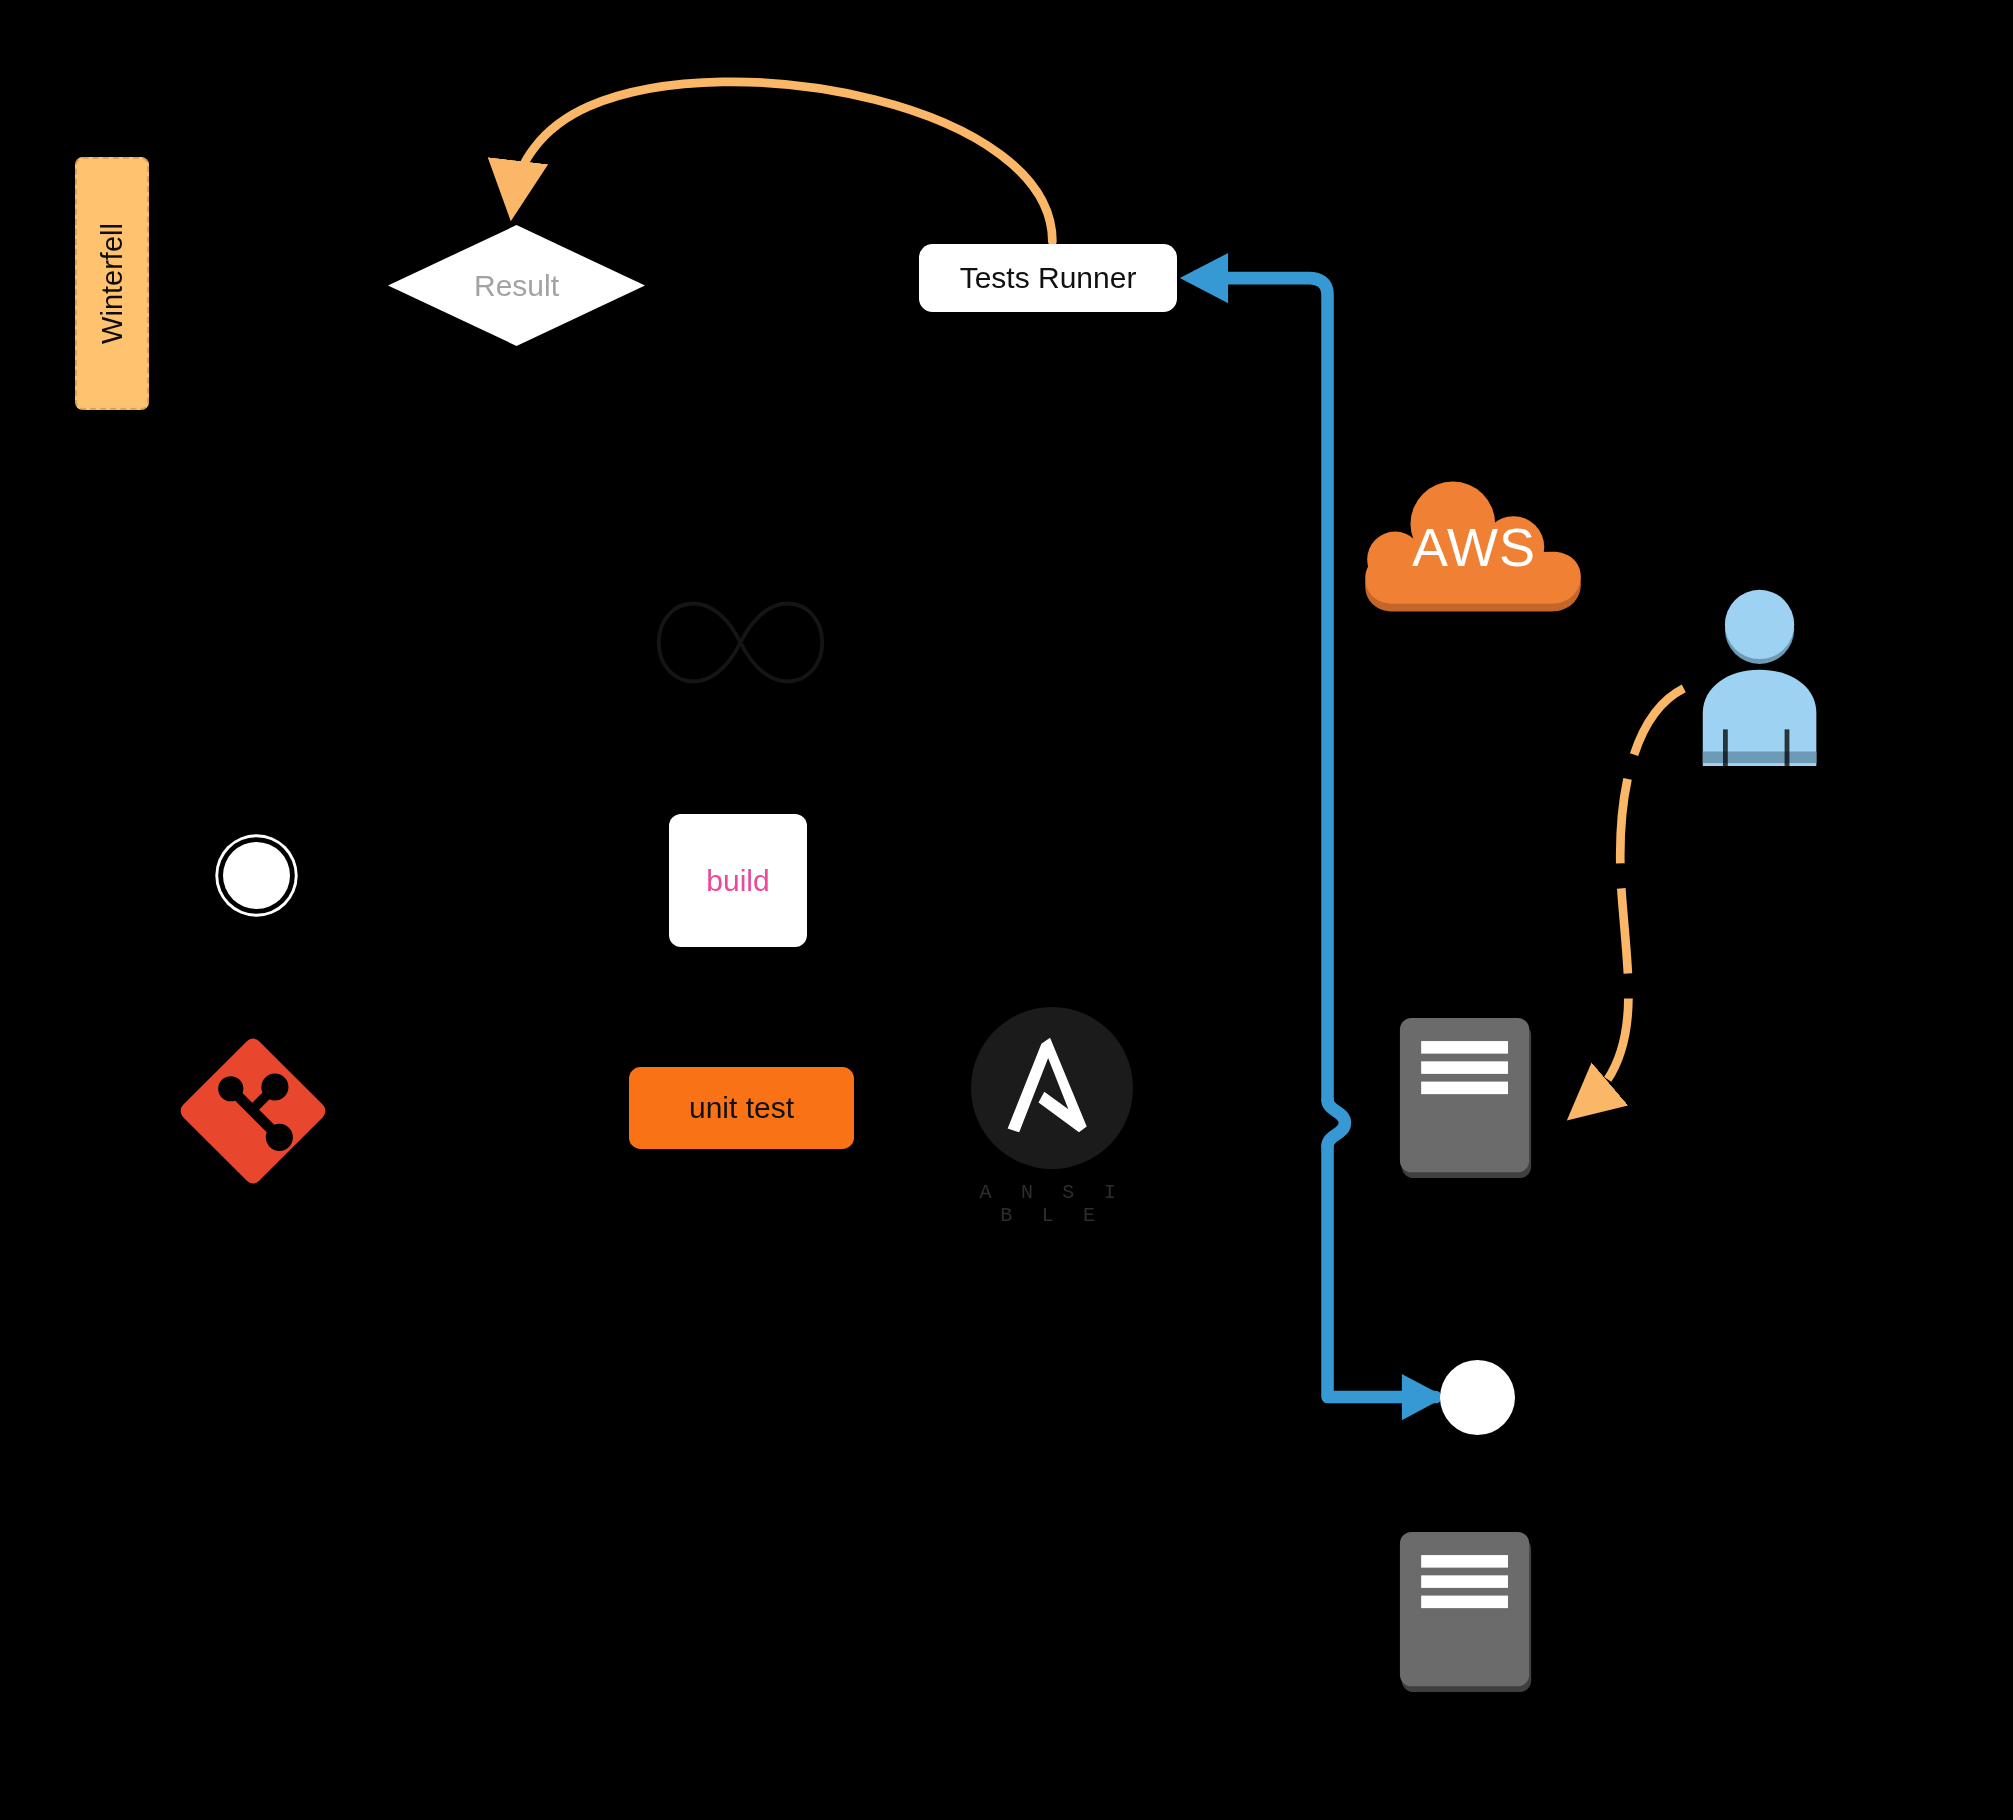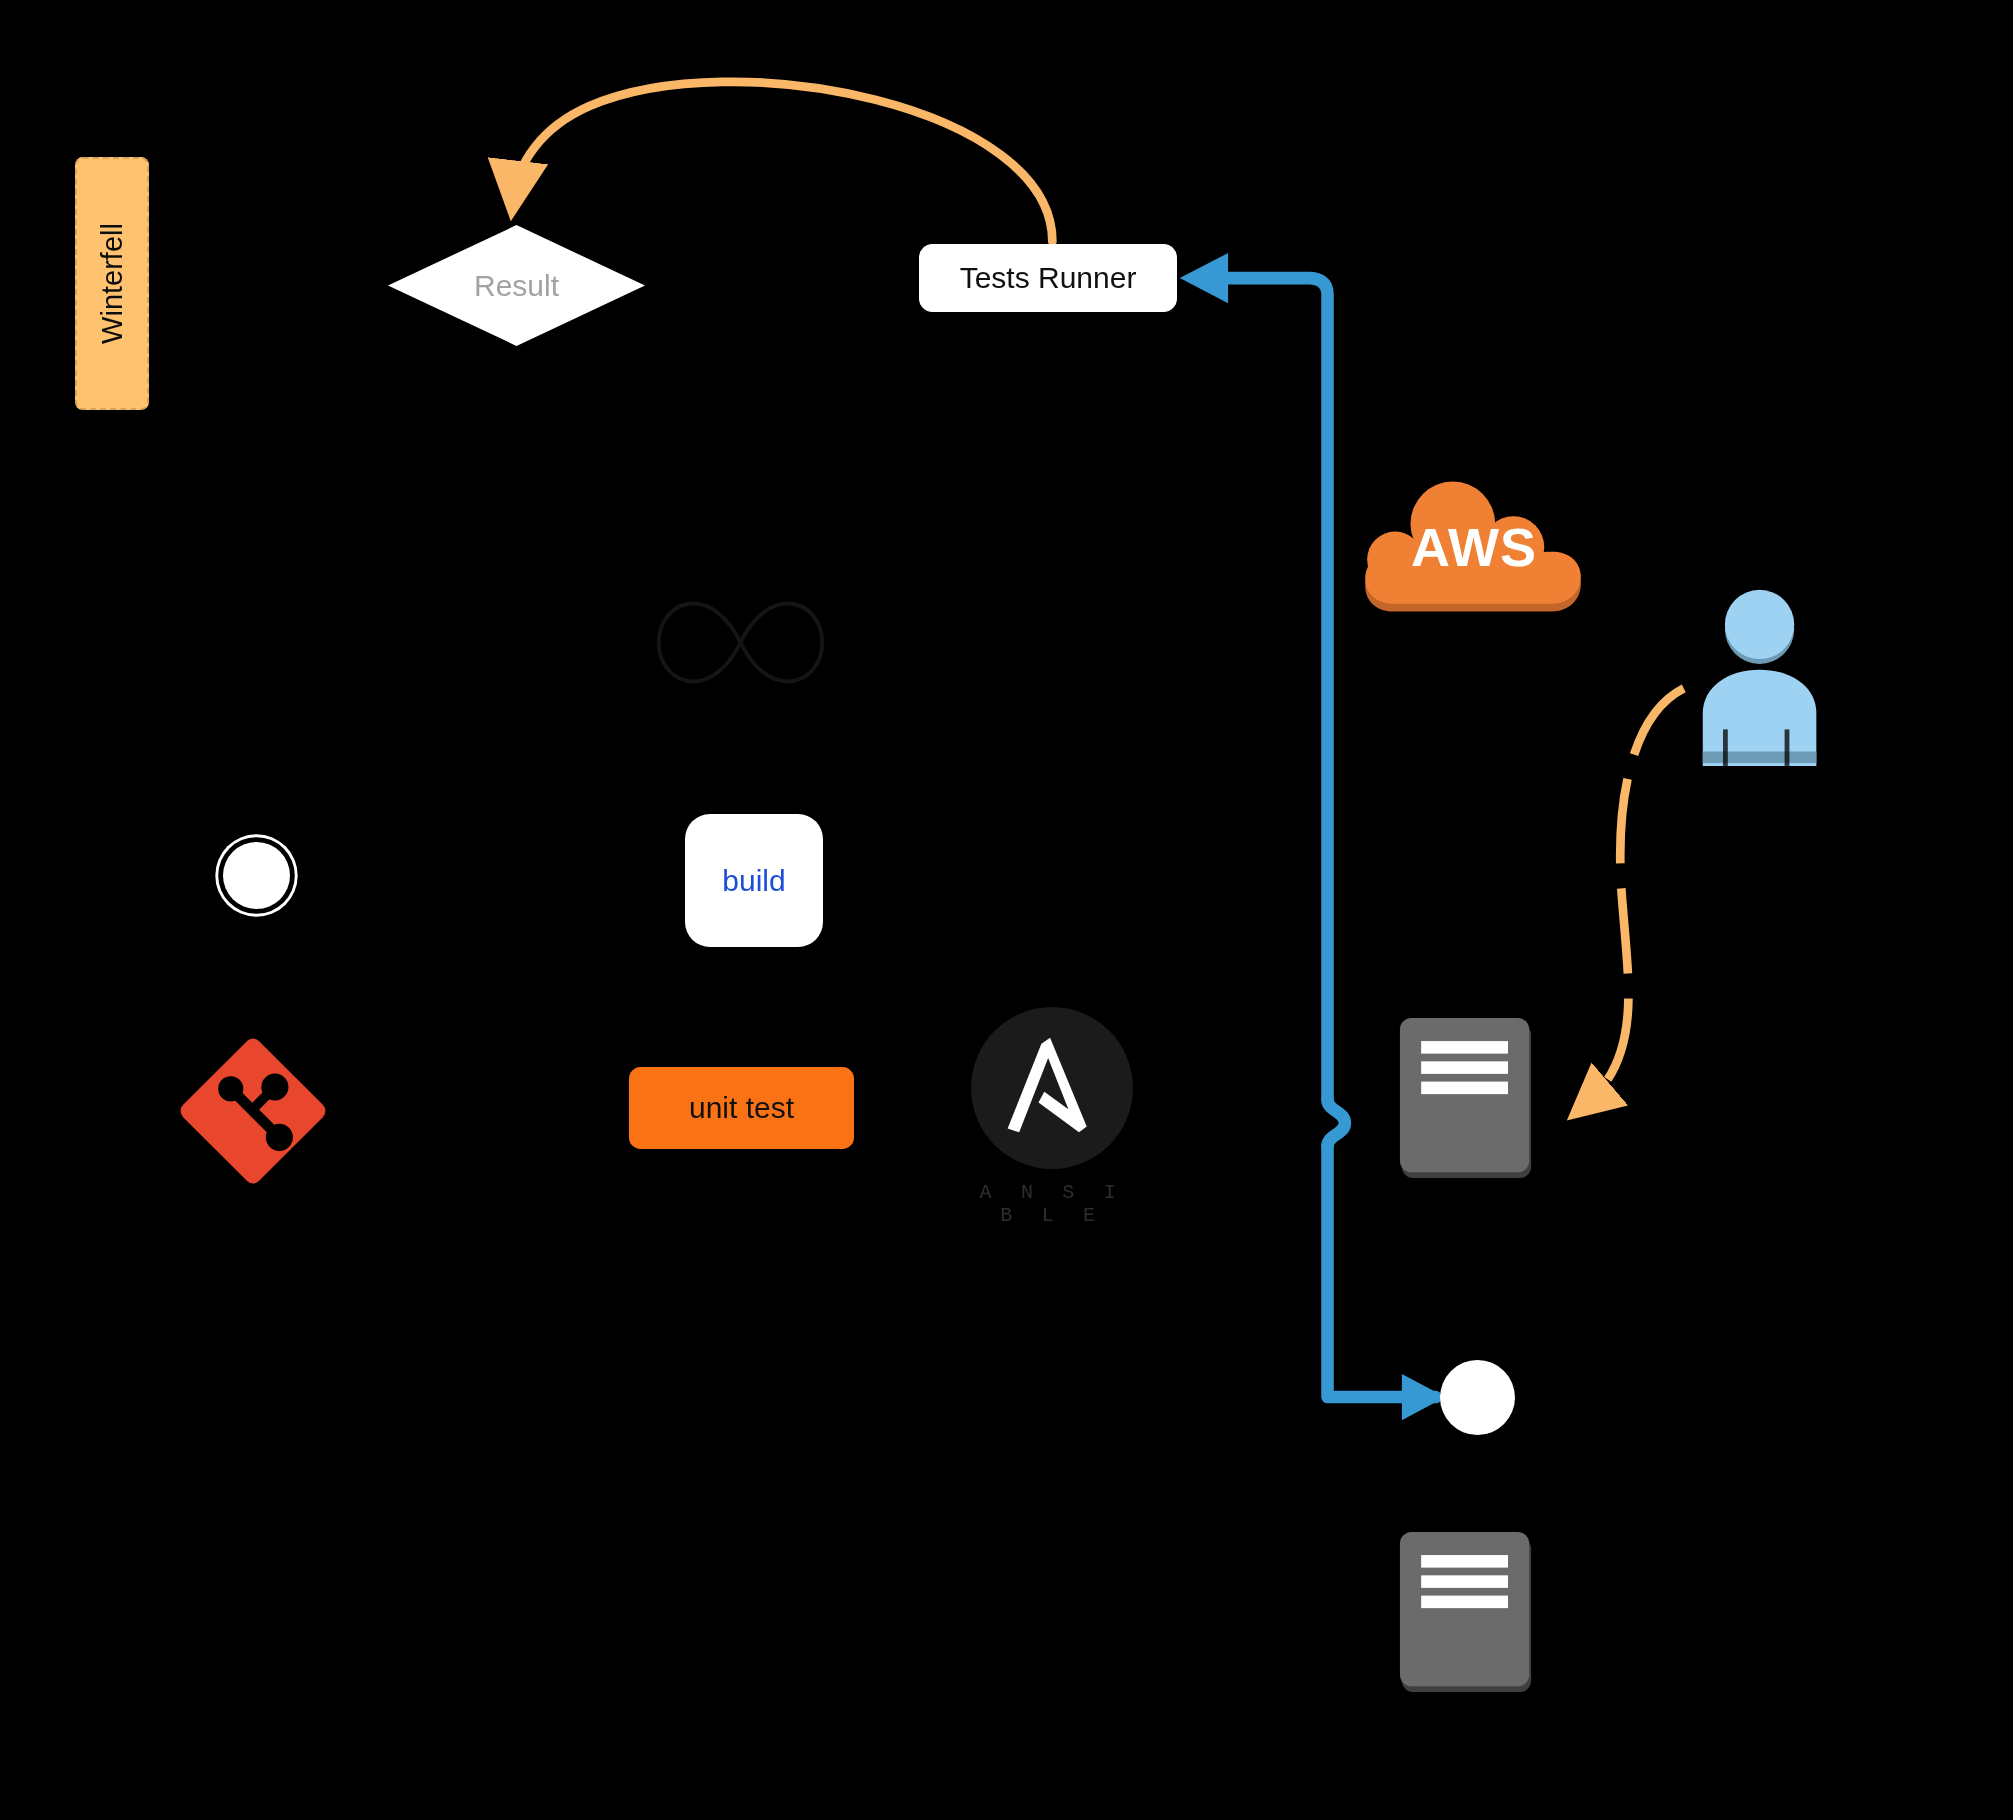--- a/index.html
+++ b/index.html
@@ -85,27 +85,26 @@
     font-size: 30px;
     color: #111111;
   }
   
   .buildbox {
     left: 669px;
     top: 814px;
     width: 138px;
     height: 133px;
     background: #ffffff;
-    border-radius: 25px;
+    border-radius: 12px;
     display: flex;
     align-items: center;
     justify-content: center;
     font-size: 30px;
-    color: #1d4ed8;
-    margin-left: 16px;
+    color: #ec4899;
   }
   
   .unittest {
     left: 629px;
     top: 1067px;
     width: 225px;
     height: 82px;
     background: #f97316;
     border-radius: 11.6px;
     display: flex;
@@ -179,21 +178,21 @@
     width: 222px;
     height: 154px;
   }
   .awscloud .awstext {
     position: absolute;
     left: 0;
     top: 46px;
     width: 222px;
     text-align: center;
     font-size: 54px;
-    font-weight: bold;
+    font-weight: normal;
     color: #ffffff;
     letter-spacing: 1px;
   }
   
   .actor {
     left: 1697px;
     top: 583px;
     width: 154px;
     height: 183px;
   }

